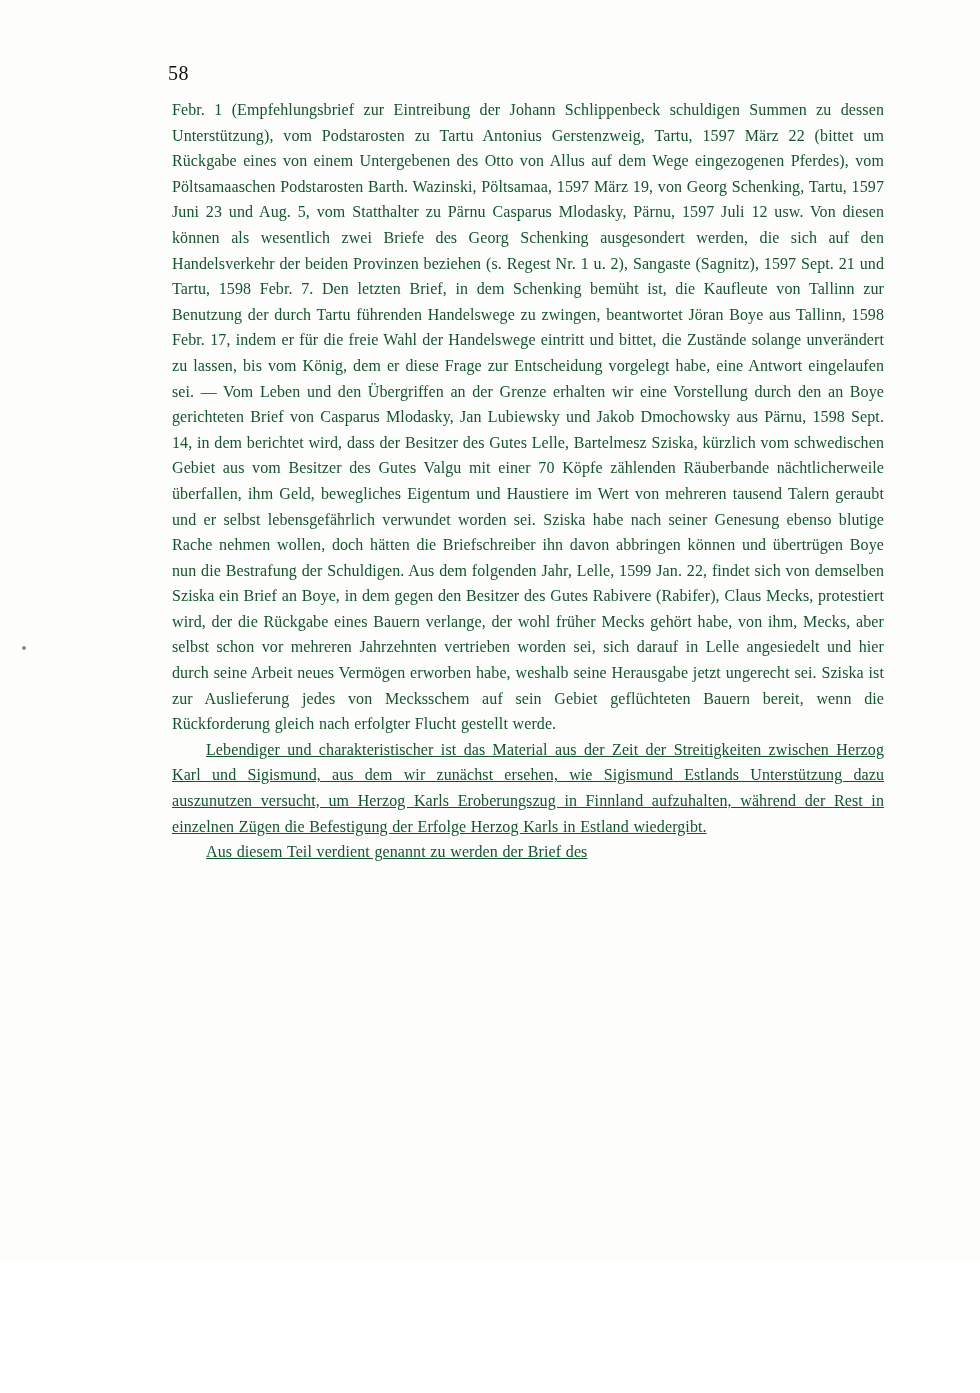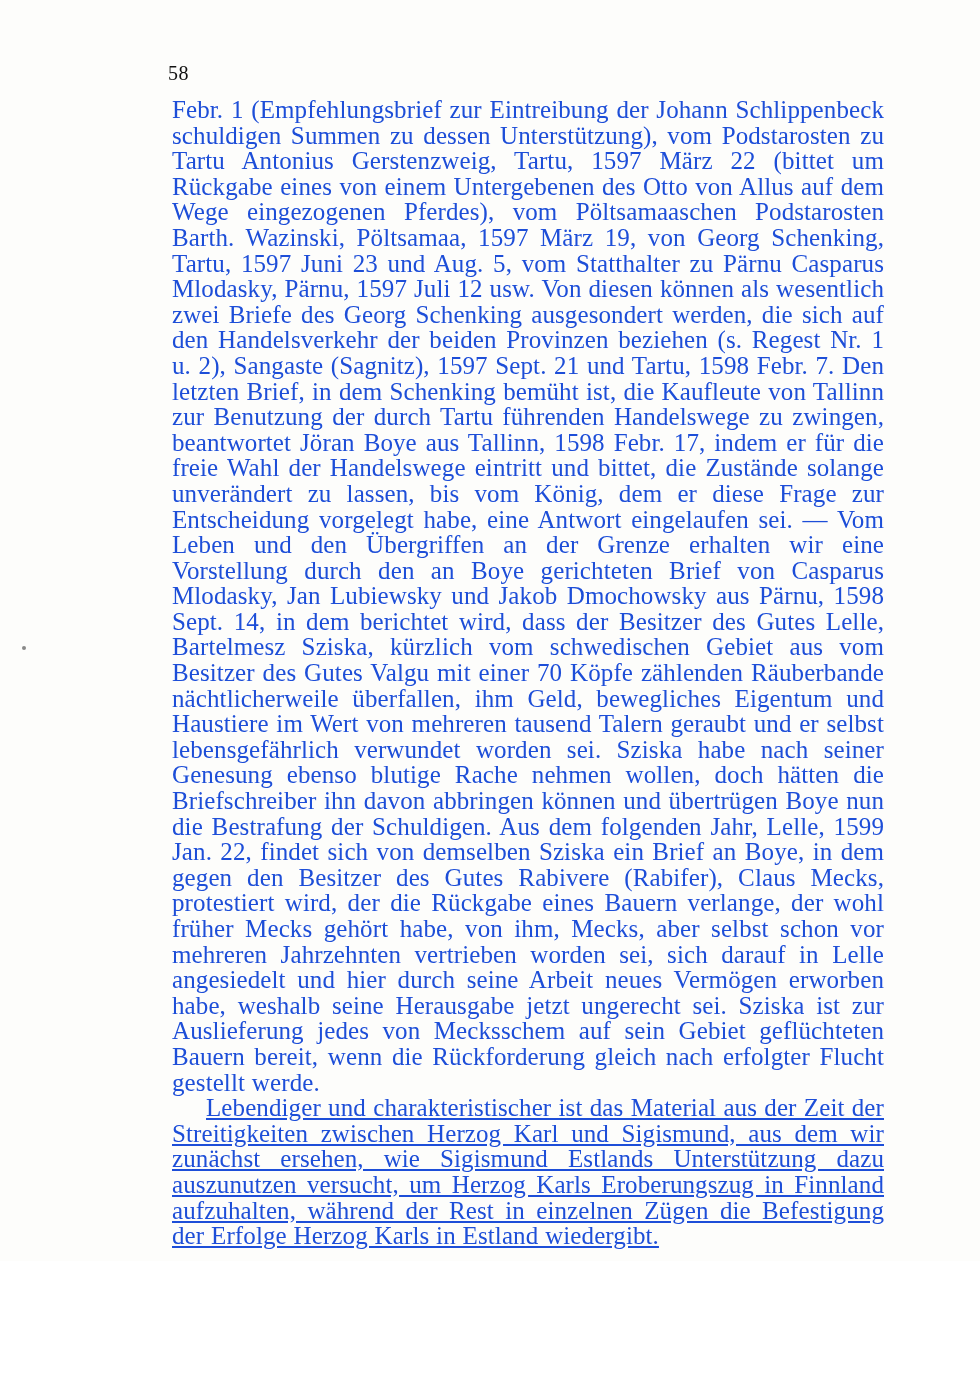--- a/index.html
+++ b/index.html
@@ -33,25 +33,25 @@
     font-family: "Liberation Serif", serif;
   }
   .text-block {
     position: absolute;
     left: 172px;
     top: 97px;
     width: 712px;
   }
   p {
     margin: 0;
-    font-size: 25px;
+    font-size: 16px;
     line-height: 25.6px;
     text-align: justify;
     text-justify: inter-word;
-    color: #1d4ed8;
+    color: #14532d;
     letter-spacing: 0.1px;
     word-spacing: 0.5px;
   }
   p.first {
     text-indent: 0;
   }
   p.indent {
     text-indent: 34px;
     text-decoration: underline;
   }
@@ -68,19 +68,20 @@
 </head>
 <body>
 
 <div class="page">
 
   <div class="page-number">58</div>
 
   <div class="text-block">
     <p class="first">Febr. 1 (Empfehlungsbrief zur Eintreibung der Johann Schlippenbeck schuldigen Summen zu dessen Unterstützung), vom Podstarosten zu Tartu Antonius Gerstenzweig, Tartu, 1597 März 22 (bittet um Rückgabe eines von einem Untergebenen des Otto von Allus auf dem Wege eingezogenen Pferdes), vom Pöltsamaaschen Podstarosten Barth. Wazinski, Pöltsamaa, 1597 März 19, von Georg Schenking, Tartu, 1597 Juni 23 und Aug. 5, vom Statthalter zu Pärnu Casparus Mlodasky, Pärnu, 1597 Juli 12 usw. Von diesen können als wesentlich zwei Briefe des Georg Schenking ausgesondert werden, die sich auf den Handelsverkehr der beiden Provinzen beziehen (s. Regest Nr. 1 u. 2), Sangaste (Sagnitz), 1597 Sept. 21 und Tartu, 1598 Febr. 7. Den letzten Brief, in dem Schenking bemüht ist, die Kaufleute von Tallinn zur Benutzung der durch Tartu führenden Handelswege zu zwingen, beantwortet Jöran Boye aus Tallinn, 1598 Febr. 17, indem er für die freie Wahl der Handelswege eintritt und bittet, die Zustände solange unverändert zu lassen, bis vom König, dem er diese Frage zur Entscheidung vorgelegt habe, eine Antwort eingelaufen sei. — Vom Leben und den Übergriffen an der Grenze erhalten wir eine Vorstellung durch den an Boye gerichteten Brief von Casparus Mlodasky, Jan Lubiewsky und Jakob Dmochowsky aus Pärnu, 1598 Sept. 14, in dem berichtet wird, dass der Besitzer des Gutes Lelle, Bartelmesz Sziska, kürzlich vom schwedischen Gebiet aus vom Besitzer des Gutes Valgu mit einer 70 Köpfe zählenden Räuberbande nächtlicherweile überfallen, ihm Geld, bewegliches Eigentum und Haustiere im Wert von mehreren tausend Talern geraubt und er selbst lebensgefährlich verwundet worden sei. Sziska habe nach seiner Genesung ebenso blutige Rache nehmen wollen, doch hätten die Briefschreiber ihn davon abbringen können und übertrügen Boye nun die Bestrafung der Schuldigen. Aus dem folgenden Jahr, Lelle, 1599 Jan. 22, findet sich von demselben Sziska ein Brief an Boye, in dem gegen den Besitzer des Gutes Rabivere (Rabifer), Claus Mecks, protestiert wird, der die Rückgabe eines Bauern verlange, der wohl früher Mecks gehört habe, von ihm, Mecks, aber selbst schon vor mehreren Jahrzehnten vertrieben worden sei, sich darauf in Lelle angesiedelt und hier durch seine Arbeit neues Vermögen erworben habe, weshalb seine Herausgabe jetzt ungerecht sei. Sziska ist zur Auslieferung jedes von Mecksschem auf sein Gebiet geflüchteten Bauern bereit, wenn die Rückforderung gleich nach erfolgter Flucht gestellt werde.</p>
     <p class="indent">Lebendiger und charakteristischer ist das Material aus der Zeit der Streitigkeiten zwischen Herzog Karl und Sigismund, aus dem wir zunächst ersehen, wie Sigismund Estlands Unterstützung dazu auszunutzen versucht, um Herzog Karls Eroberungszug in Finnland aufzuhalten, während der Rest in einzelnen Zügen die Befestigung der Erfolge Herzog Karls in Estland wiedergibt.</p>
+    <p class="indent">Aus diesem Teil verdient genannt zu werden der Brief des</p>
   </div>
 
   <div class="speck s1"></div>
   <div class="speck s2"></div>
   <div class="speck s3"></div>
 
 </div>
 
 </body></html>

